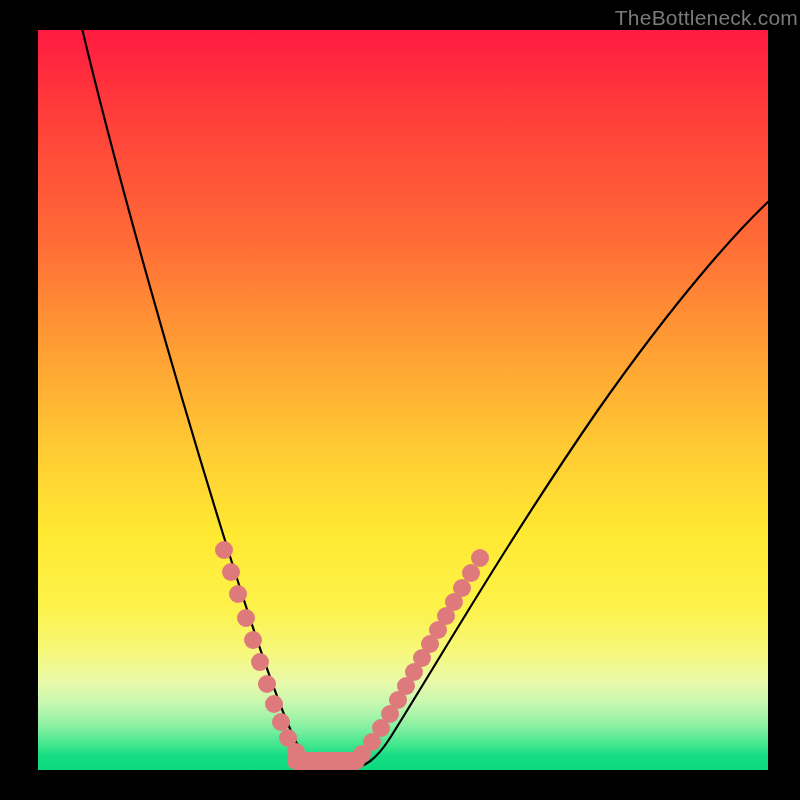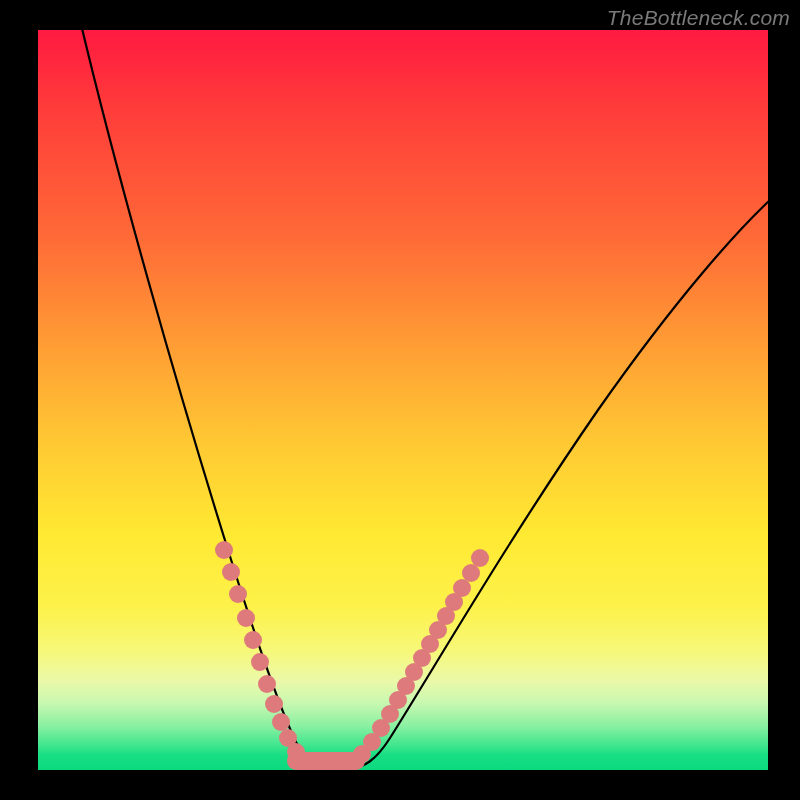--- a/index.html
+++ b/index.html
@@ -38,27 +38,26 @@
       #c7f8b0 91%,
       #8bf0a2 94%,
       #44e78f 96.5%,
       #17de83 98%,
       #0cd97f 100%
     );
   }
   .watermark {
     position: absolute;
     top: 6px;
-    right: 10px;
+    right: 2px;
     color: #7a7a7a;
     font-size: 21px;
     font-weight: 500;
     letter-spacing: .2px;
     user-select: none;
-    font-style: italic;
   }
   svg.overlay {
     position: absolute;
     left: 0;
     top: 0;
     width: 730px;
     height: 740px;
     overflow: visible;
   }
   .curve {

